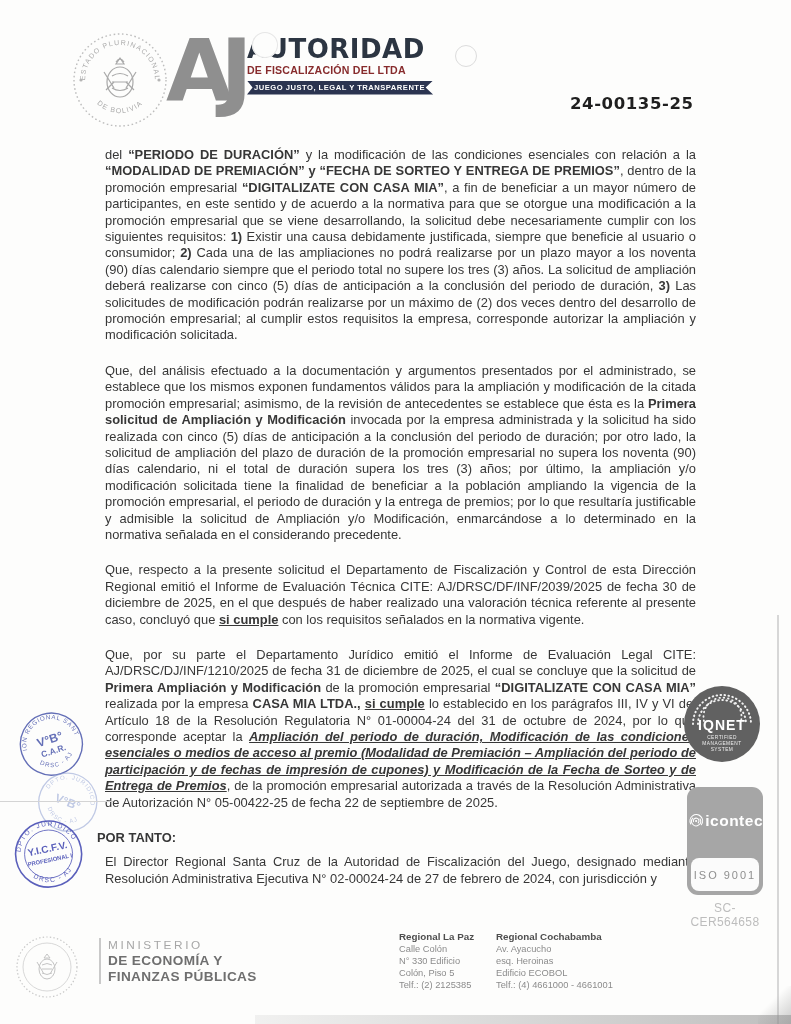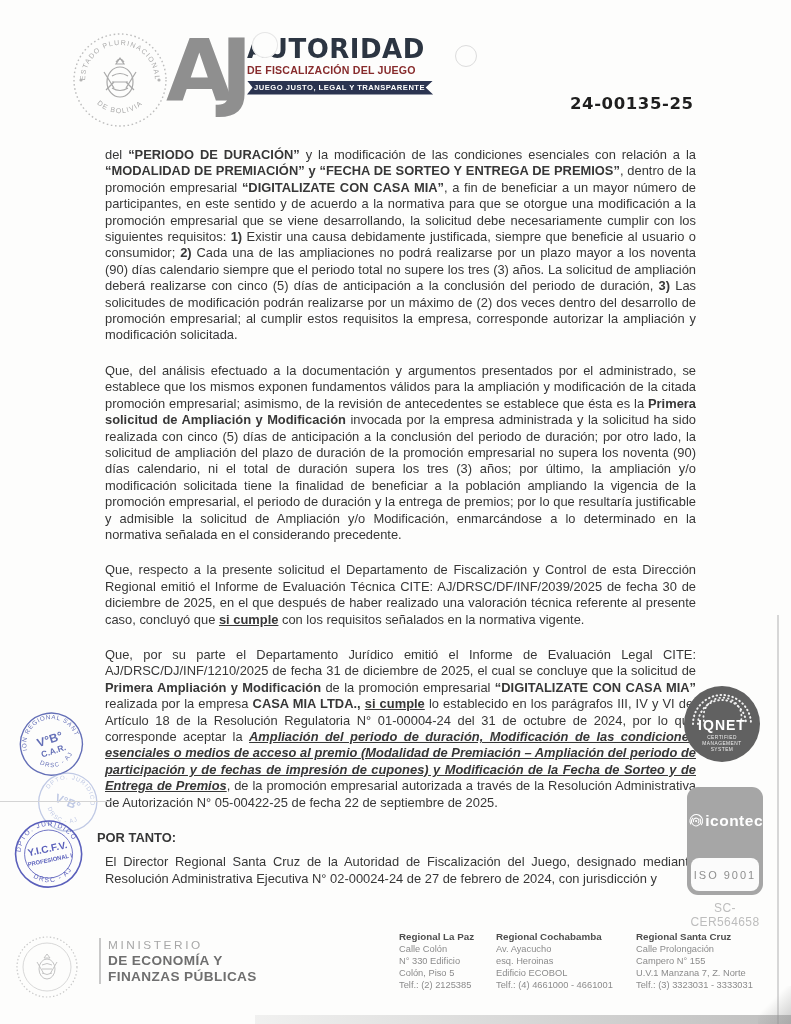--- a/index.html
+++ b/index.html
@@ -105,21 +105,21 @@
         <path d="M42,48 q8,-5 16,0 M42,54 h16 M42,60 q8,5 16,0"></path>
         <path d="M34,44 l10,16 M66,44 l-10,16 M36,62 l8,-8 M64,62 l-8,-8"></path>
       </g>
     </svg>
   </div>
 
   <div class="aj-mono">AJ</div>
 
   <div class="logo-block">
     <div class="logo-title">AUTORIDAD</div>
-    <div class="logo-sub">DE FISCALIZACIÓN DEL JUEGO</div>
+    <div class="logo-sub">DE FISCALIZACIÓN DEL LTDA</div>
     <div class="logo-banner">JUEGO JUSTO, LEGAL Y TRANSPARENTE</div>
   </div>
 
   <div class="hole-solid"></div>
   <div class="hole-ring"></div>
 
   <div class="doc-number">24-00135-25</div>
 
   <div class="content" id="paragraphs">
       <p><span class="">del </span><span class="seg-b ">“PERIODO DE DURACIÓN”</span><span class=""> y la modificación de las condiciones esenciales con relación a la </span><span class="seg-b ">“MODALIDAD DE PREMIACIÓN” y “FECHA DE SORTEO Y ENTREGA DE PREMIOS”</span><span class="">, dentro de la promoción empresarial </span><span class="seg-b ">“DIGITALIZATE CON CASA MIA”</span><span class="">, a fin de beneficiar a un mayor número de participantes, en este sentido y de acuerdo a la normativa para que se otorgue una modificación a la promoción empresarial que se viene desarrollando, la solicitud debe necesariamente cumplir con los siguientes requisitos: </span><span class="seg-b ">1)</span><span class=""> Existir una causa debidamente justificada, siempre que beneficie al usuario o consumidor; </span><span class="seg-b ">2)</span><span class=""> Cada una de las ampliaciones no podrá realizarse por un plazo mayor a los noventa (90) días calendario siempre que el periodo total no supere los tres (3) años. La solicitud de ampliación deberá realizarse con cinco (5) días de anticipación a la conclusión del periodo de duración, </span><span class="seg-b ">3)</span><span class=""> Las solicitudes de modificación podrán realizarse por un máximo de (2) dos veces dentro del desarrollo de promoción empresarial; al cumplir estos requisitos la empresa, corresponde autorizar la ampliación y modificación solicitada.</span></p>
@@ -226,26 +226,17 @@
   </div>
   <div class="fcol fcol-3">
     <div class="fcol-title">Regional Cochabamba</div>
     <div>
         <div class="fcol-line">Av. Ayacucho</div>
         <div class="fcol-line">esq. Heroinas</div>
         <div class="fcol-line">Edificio ECOBOL</div>
         <div class="fcol-line">Telf.: (4) 4661000 - 4661001</div>
       </div>
   </div>
-  <div class="fcol fcol-4">
-    <div class="fcol-title">Regional Santa Cruz</div>
-    <div>
-        <div class="fcol-line">Calle Prolongación</div>
-        <div class="fcol-line">Campero N° 155</div>
-        <div class="fcol-line">U.V.1 Manzana 7, Z. Norte</div>
-        <div class="fcol-line">Telf.: (3) 3323031 - 3333031</div>
-      </div>
-  </div>
 
   <div class="edge-right"></div>
   <div class="edge-bottom"></div>
   <div class="corner-smudge"></div>
 </div>
 
 </body></html>

